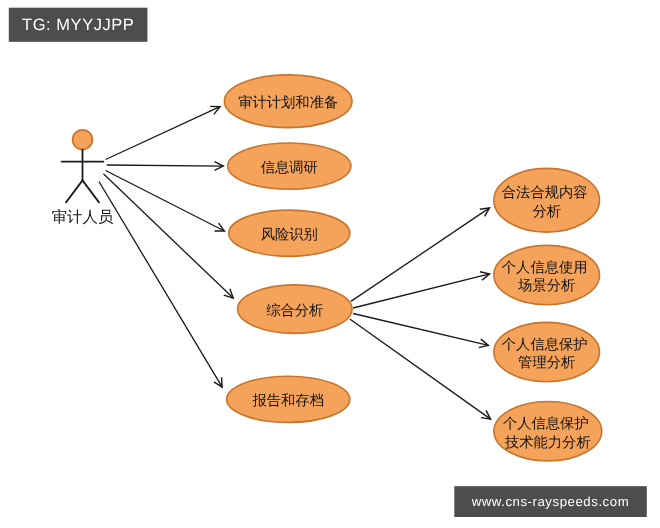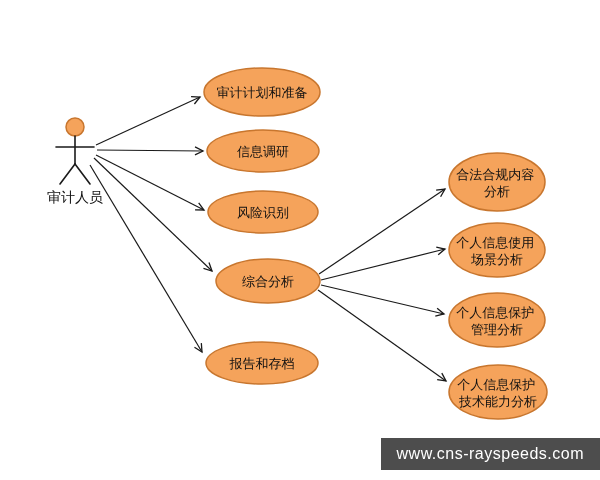--- a/index.html
+++ b/index.html
@@ -21,21 +21,21 @@
     position: absolute;
     background: var(--badge-bg, #4d4d4d);
     color: var(--badge-text, #ffffff);
     font-size: 15px;
     line-height: 1;
     padding: 8px 12px;
     letter-spacing: 0.5px;
     white-space: nowrap;
   }
   .badge-tl { left: 8px; top: 7px; }
-  .badge-br { right: 0; bottom: 10px; font-size: 16px; padding: 8px 16px; text-align: right; }
+  .badge-br { right: 12px; bottom: 10px; font-size: 12px; padding: 8px 16px; text-align: right; }
 
   svg#diagram { position: absolute; left: 0; top: 0; }
 
   .node {
     fill: var(--node-fill, #f5a35b);
     stroke: var(--node-stroke, #c8762e);
     stroke-width: 1.5;
   }
   .edge {
     stroke: var(--line, #1a1a1a);
@@ -70,20 +70,21 @@
     font-size: 14px;
     fill: #111111;
     text-anchor: middle;
   }
 </style>
 </head>
 <body>
 
 <div id="stage">
 
+  <div class="badge badge-tl">TG: MYYJJPP</div>
 
   <svg id="diagram" width="600" height="480" viewBox="0 0 600 480">
     <defs>
       <marker id="arrowhead" markerWidth="14" markerHeight="14" refX="10" refY="6" orient="auto" markerUnits="userSpaceOnUse">
         <path class="arrowhead-path" d="M2,2 L10,6 L2,10"></path>
       </marker>
     </defs>
 
     <g>
       <line class="edge" x1="96" y1="145" x2="200" y2="97"></line>

